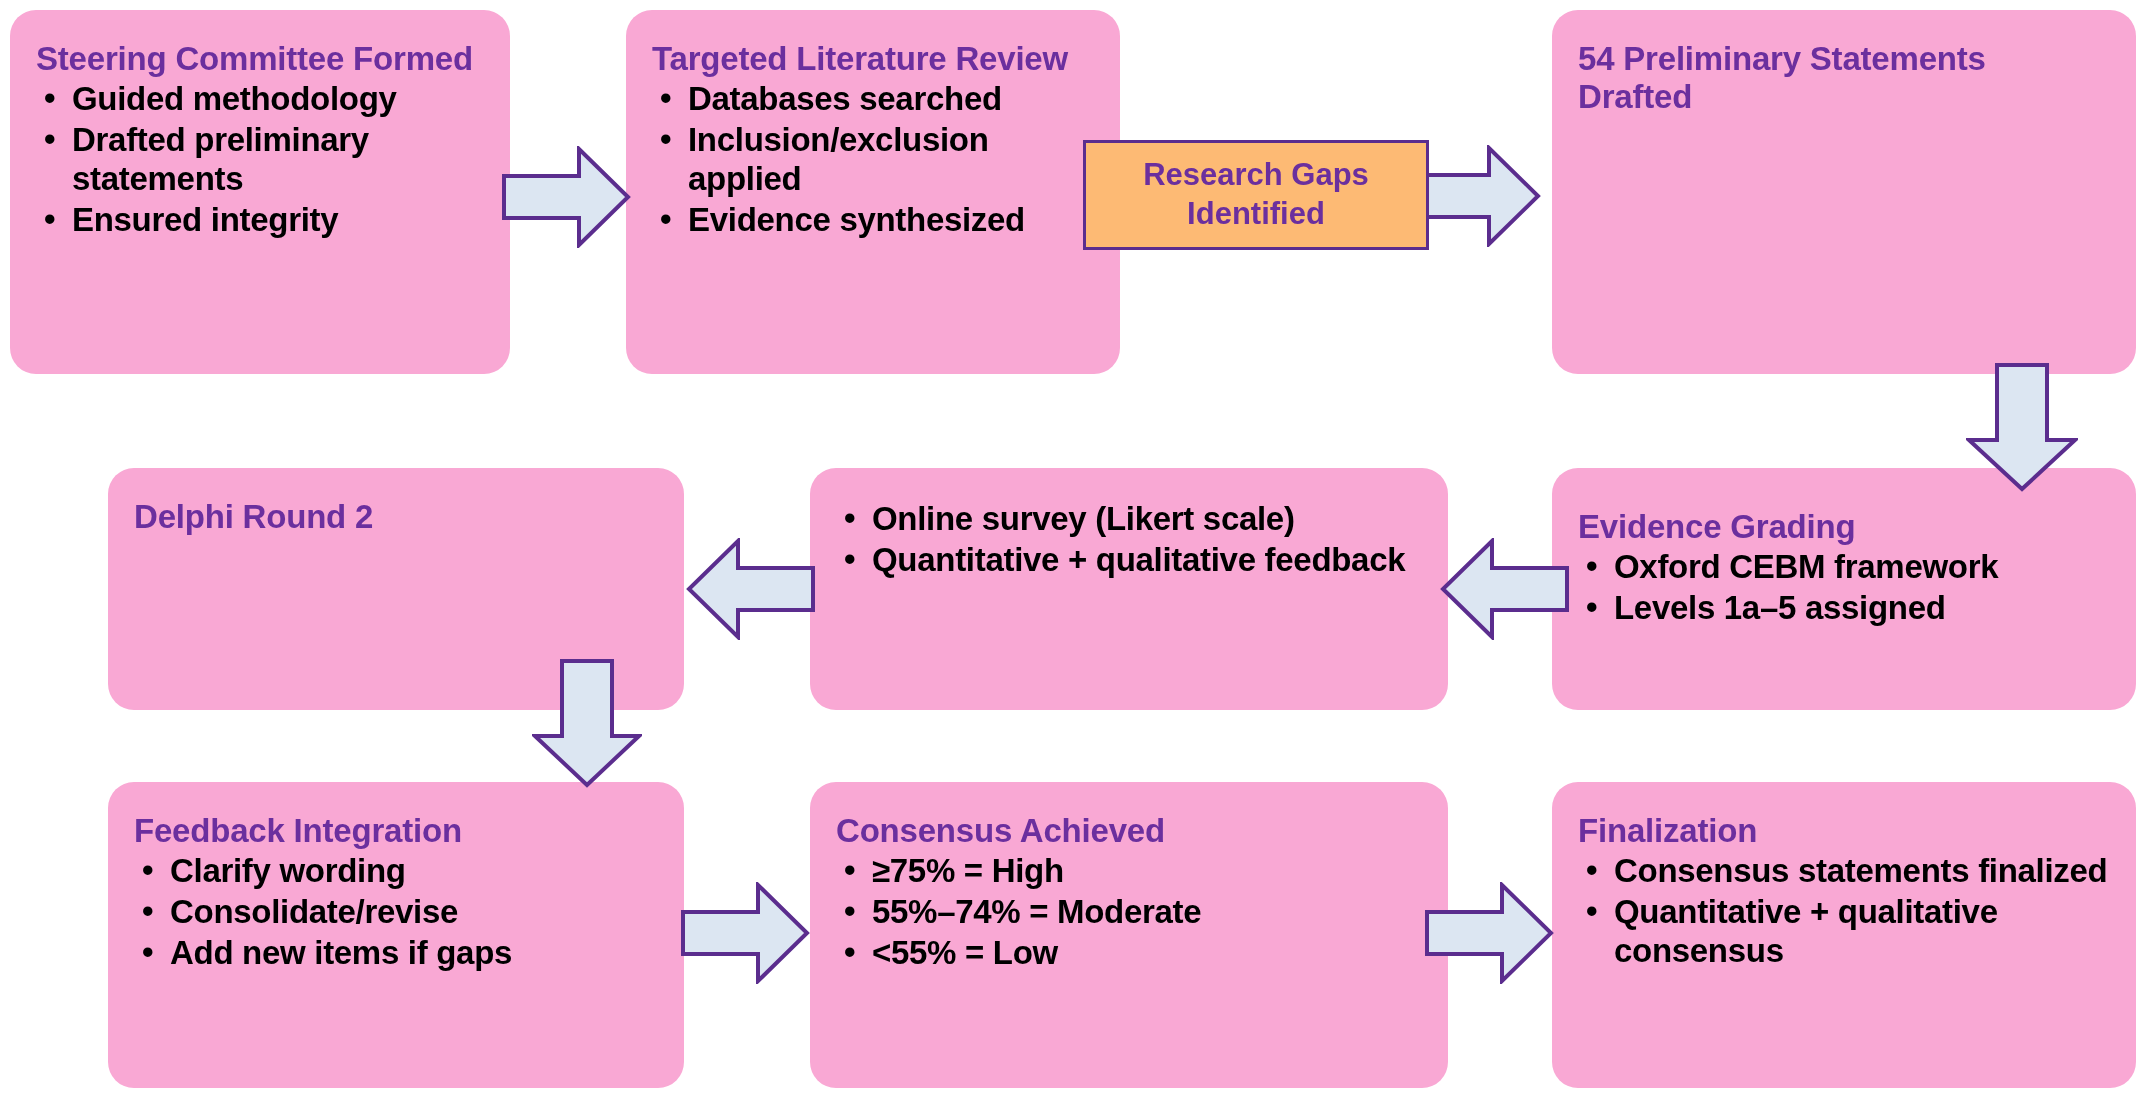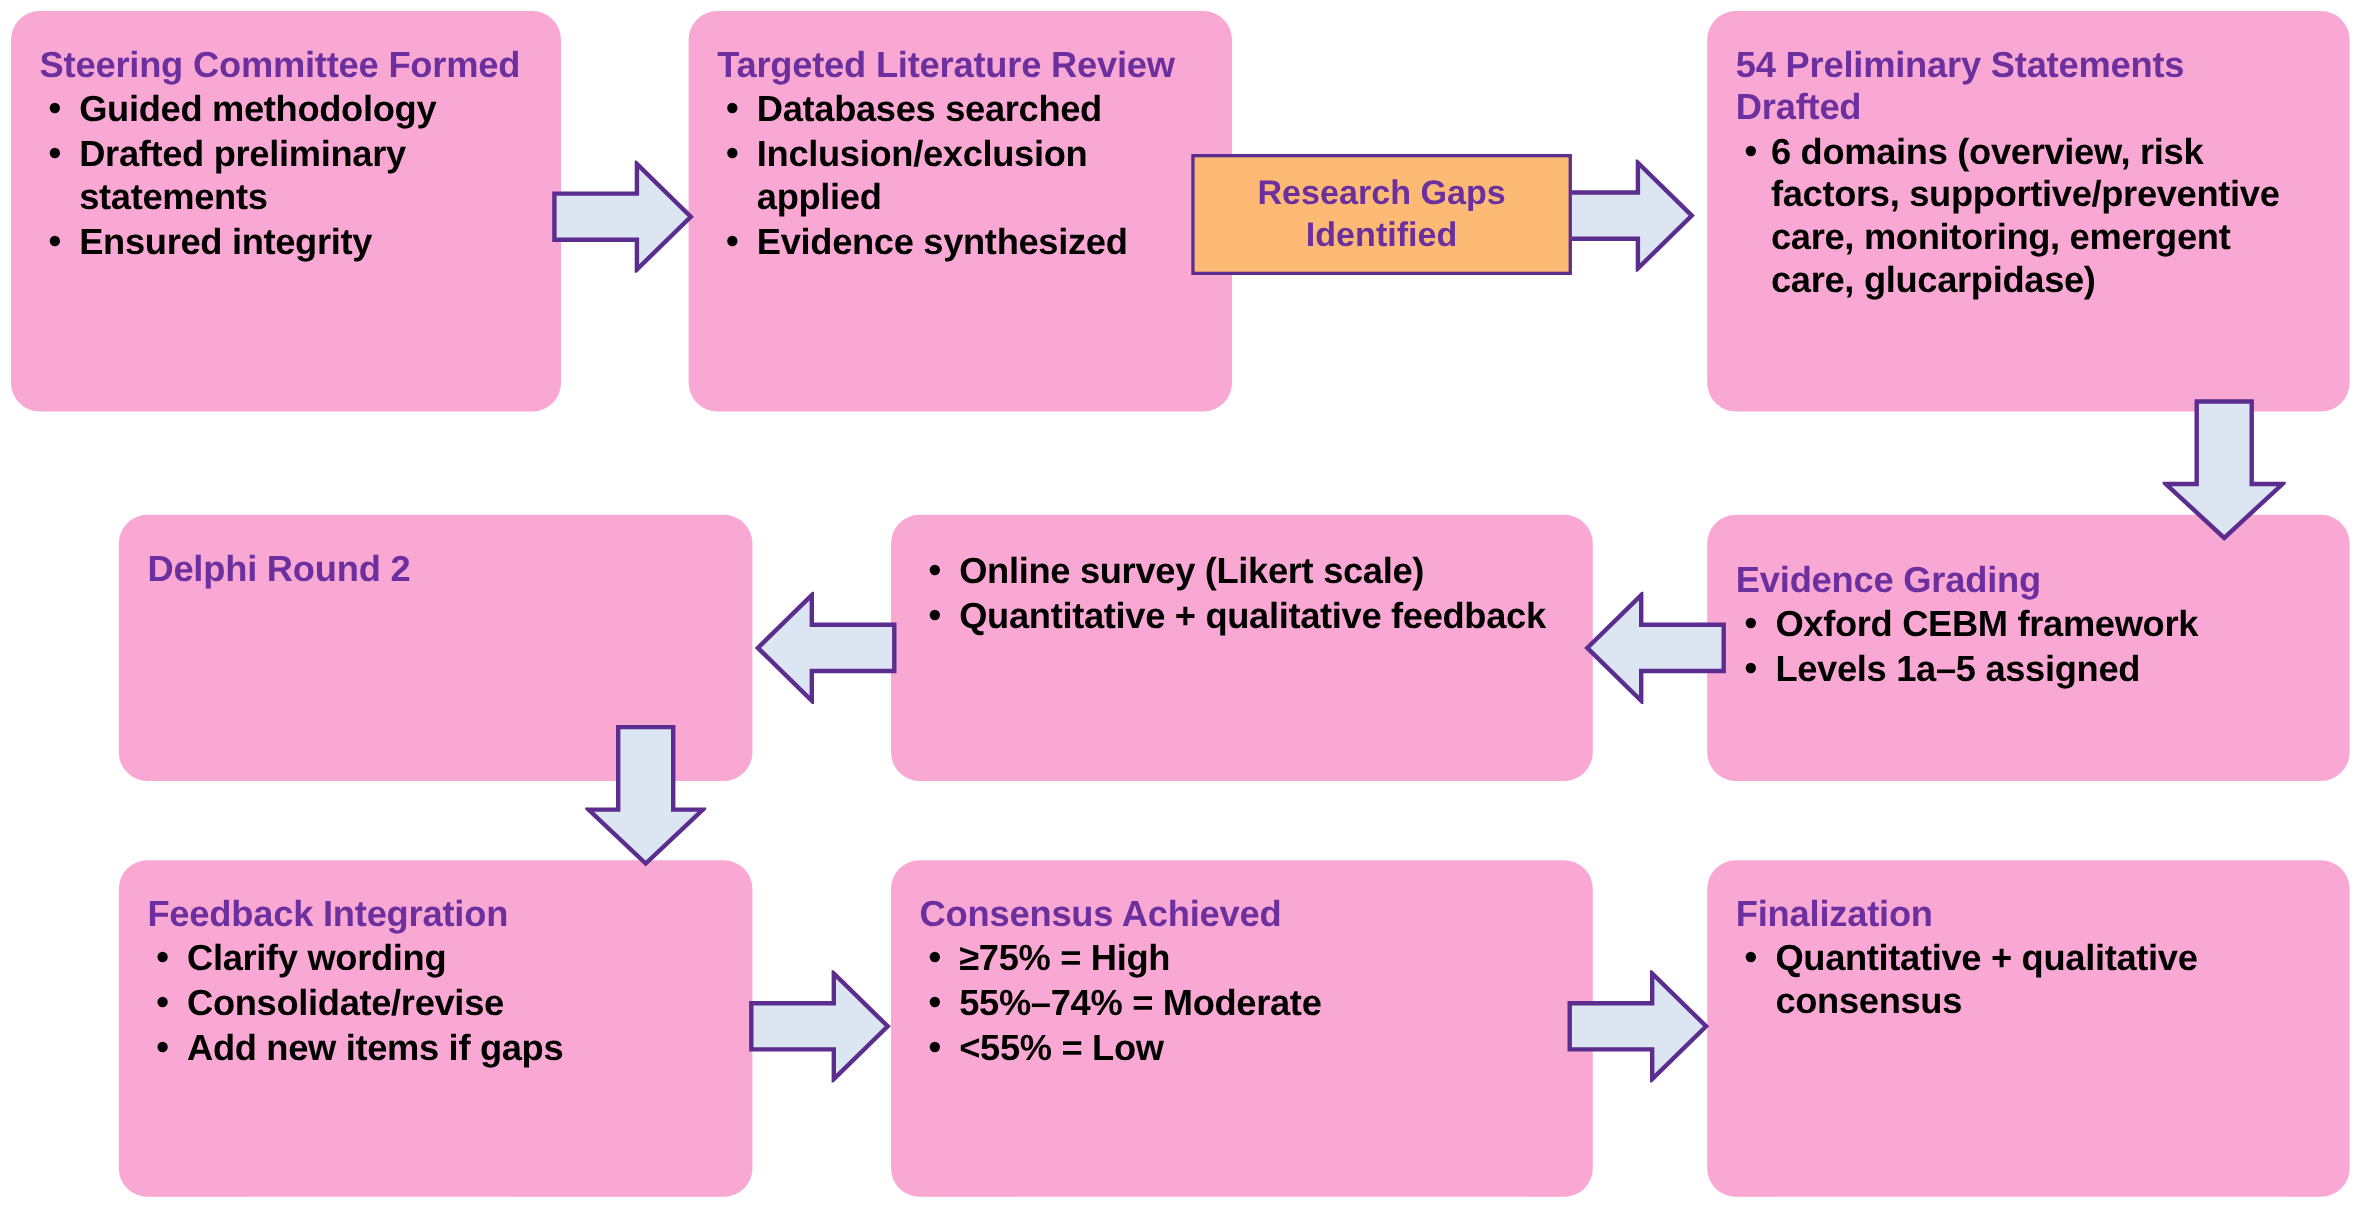--- a/index.html
+++ b/index.html
@@ -134,23 +134,20 @@
   </div>
 
   <div class="arrow" style="left:1411px; top:145px; width:130px; height:102px;">
     <svg viewBox="0 0 130 102" width="130" height="102">
       <polygon points="3,30 78,30 78,3 127,51 78,99 78,72 3,72"></polygon>
     </svg>
   </div>
 
   <div class="box" style="left:1552px; top:10px; width:584px; height:364px; padding-right:28px;">
     <div class="box-title">54 Preliminary Statements Drafted</div>
-    <ul class="bullets flush">
-      <li>6 domains (overview, risk factors, supportive/preventive care, monitoring, emergent care, glucarpidase)</li>
-    </ul>
   </div>
 
   <div class="arrow" style="left:1966px; top:362px; width:112px; height:130px;">
     <svg viewBox="0 0 112 130" width="112" height="130">
       <polygon points="31,3 81,3 81,78 109,78 56,127 3,78 31,78"></polygon>
     </svg>
   </div>
 
   <div class="box" style="left:108px; top:468px; width:576px; height:242px;">
     <div class="box-title">Delphi Round 2</div>
@@ -215,17 +212,18 @@
 
   <div class="arrow" style="left:1424px; top:882px; width:130px; height:102px;">
     <svg viewBox="0 0 130 102" width="130" height="102">
       <polygon points="3,30 78,30 78,3 127,51 78,99 78,72 3,72"></polygon>
     </svg>
   </div>
 
   <div class="box" style="left:1552px; top:782px; width:584px; height:306px;">
     <div class="box-title">Finalization</div>
     <ul class="bullets">
+      <li>Consensus statements finalized</li>
       <li>Quantitative + qualitative consensus</li>
     </ul>
   </div>
 
 </div>
 
 </body></html>

